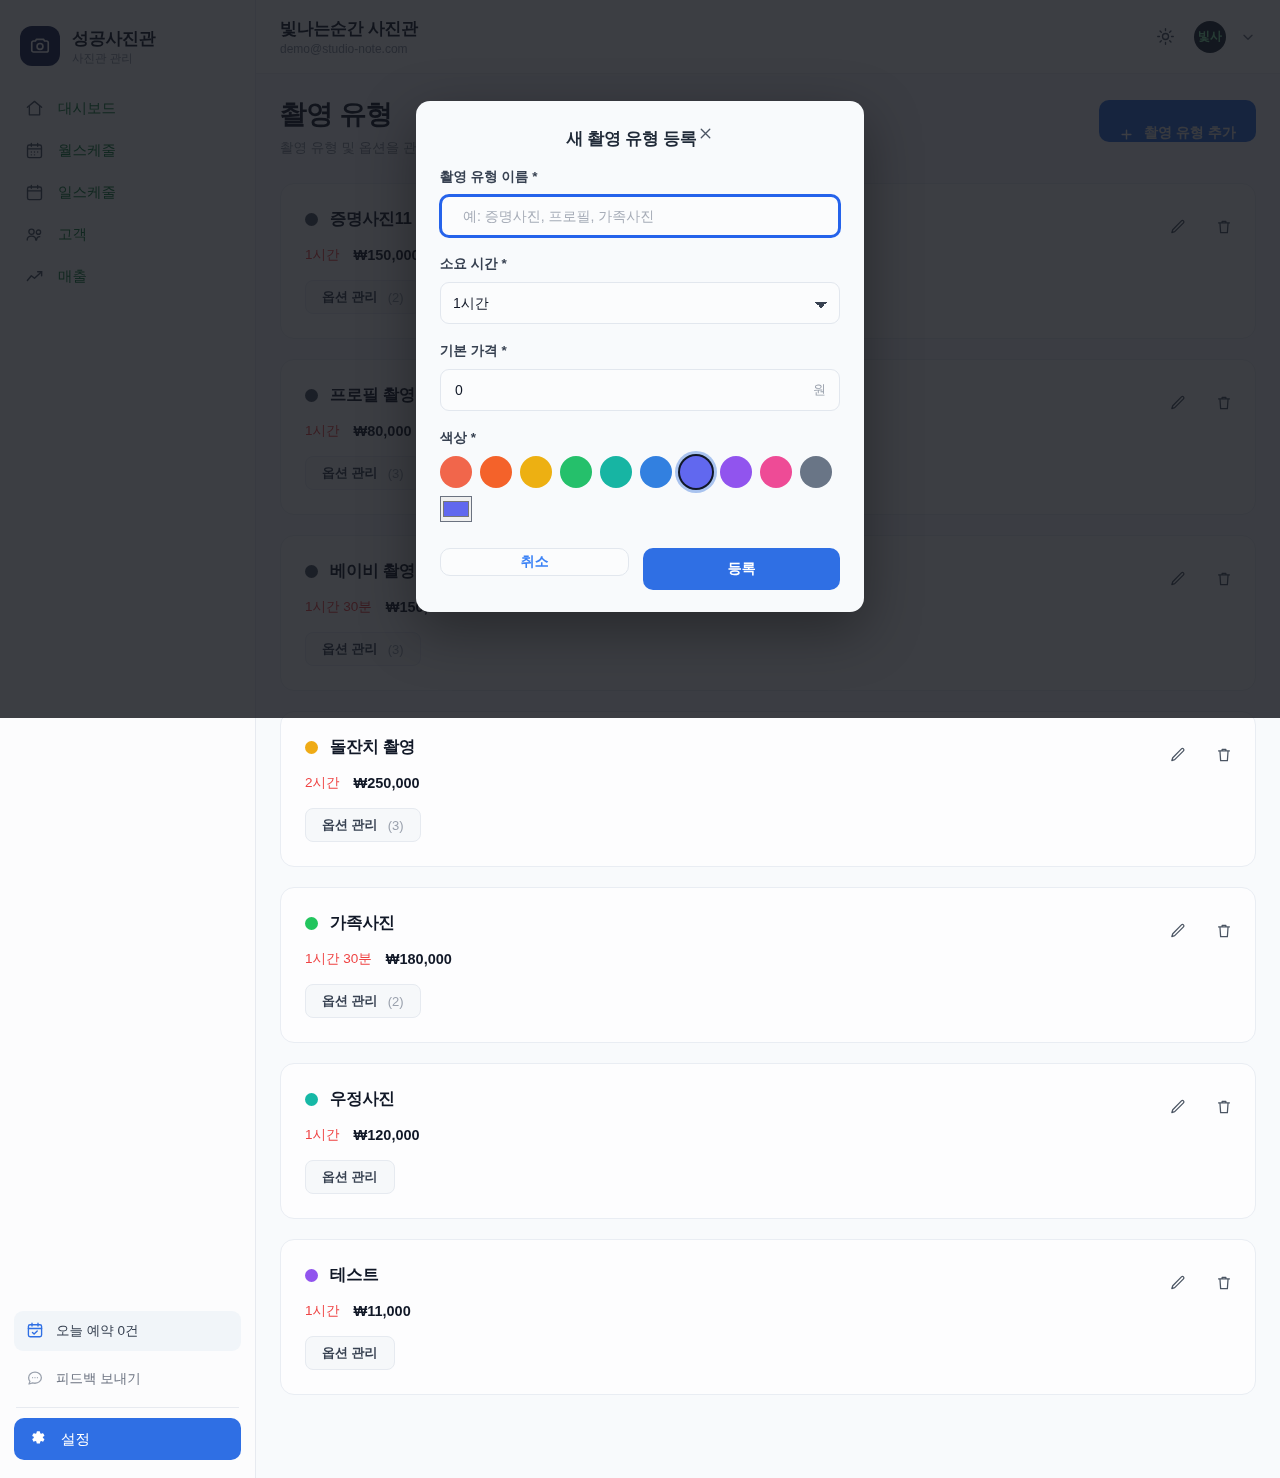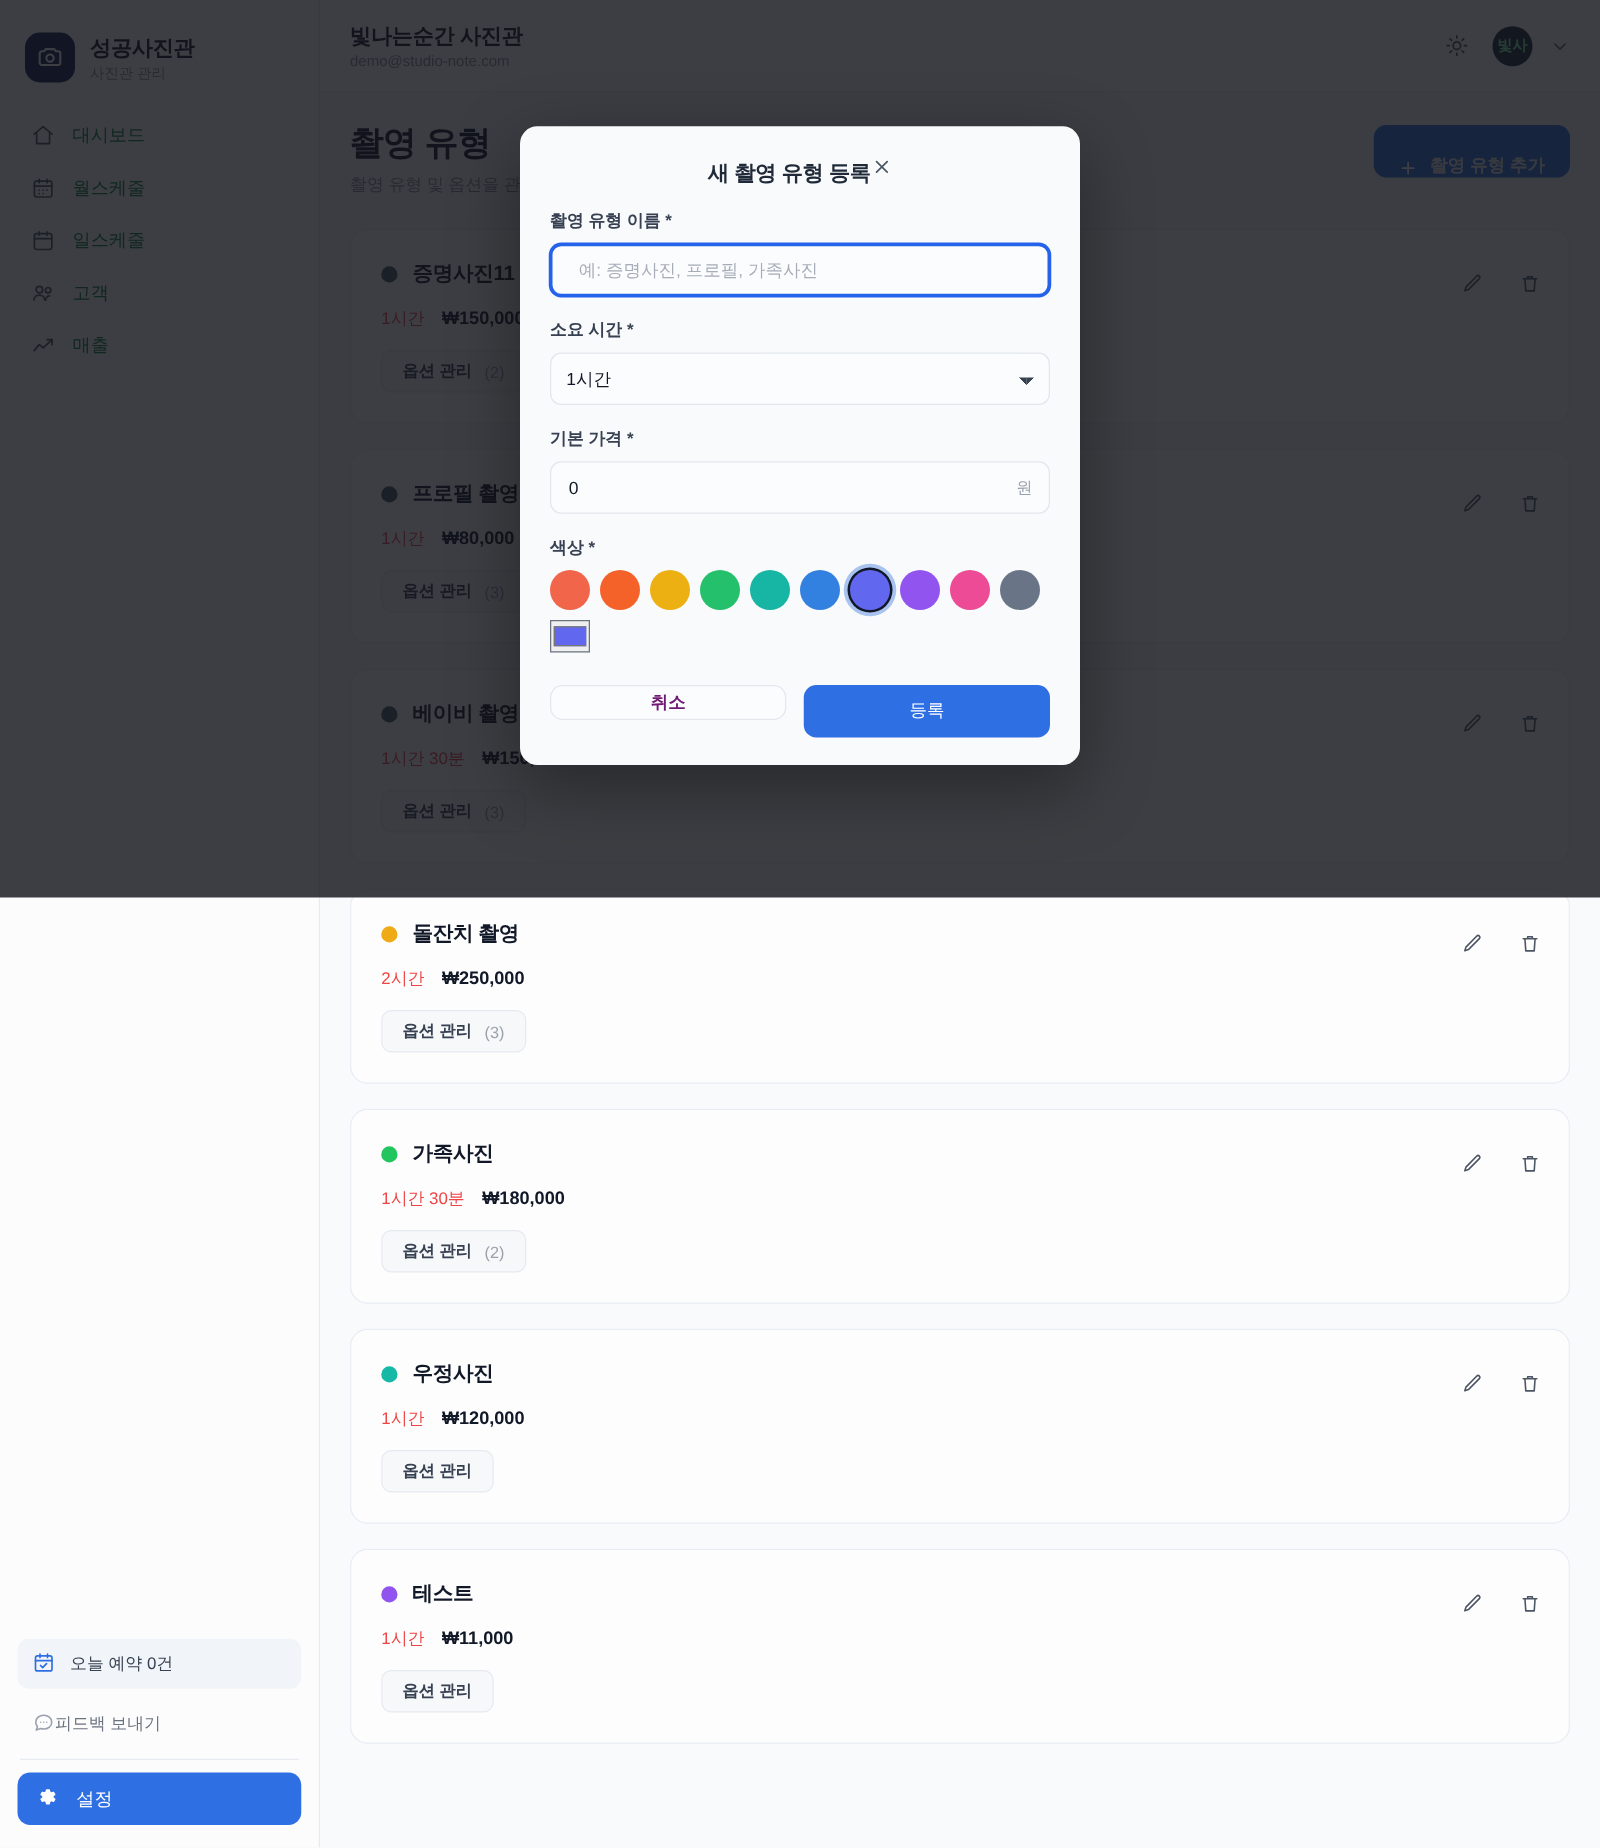--- a/index.html
+++ b/index.html
@@ -42,21 +42,21 @@
   .spacer { flex: 1 1 auto; }
 
   .footer { padding: 0 14px 18px; display: flex; flex-direction: column; }
   .today-chip {
     display:flex; align-items:center; gap:12px;
     height: 40px; padding: 0 12px; border-radius: 9px;
     background: #f1f5f9; color: #374151; font-size: 13.5px; cursor:pointer;
     margin-bottom: 8px;
   }
   .feedback {
-    display:flex; align-items:center; 
+    display:flex; align-items:center; gap:12px;
     height: 40px; padding: 0 12px; border-radius: 9px;
     color: #6b7280; font-size: 13.5px; cursor:pointer;text-align:center;
   }
   .divider { height:1px; background:#e7eaf0; margin: 8px 2px 10px; }
   .settings-btn {
     display:flex; align-items:center; gap:14px;
     height: 42px; padding: 0 14px; border-radius: 10px;
     background:#2f6fe4; color:#fff; font-size:14.5px; font-weight:500; cursor:pointer;
   }
 
@@ -154,26 +154,26 @@
     box-shadow: 0 0 0 2px #111827, 0 0 0 5px #a9c3ef;
   }
   .color-pick {
     width:32px;height:26px;border:1px solid #6b7280; cursor:pointer; padding:0;
     margin-top:8px;
   }
 
   .modal-actions { display:flex; gap:14px; margin-top:26px; }
   .btn-cancel {
     flex:1 1 0; height:28px; border-radius:10px; background:#fbfcfd;
-    border:1px solid #e2e7ee; color:#701a75; font-size:14px; font-weight:600;
+    border:1px solid #e2e7ee; color:#3b82f6; font-size:14px; font-weight:600;
     cursor:pointer; font-family:Liberation Serif, serif;
   }
   .btn-submit {
     flex:1.05 1 0; height:42px; border-radius:10px; background:#2f6fe4;
-    border:none; color:#fff; font-size:14px; font-weight:400; cursor:pointer; font-family:inherit;
+    border:none; color:#fff; font-size:14px; font-weight:700; cursor:pointer; font-family:inherit;
   }
 </style>
 </head>
 <body>
 
 <div id="root">
 
   <aside class="sidebar">
     <div class="brand">
       <div class="brand-logo">

